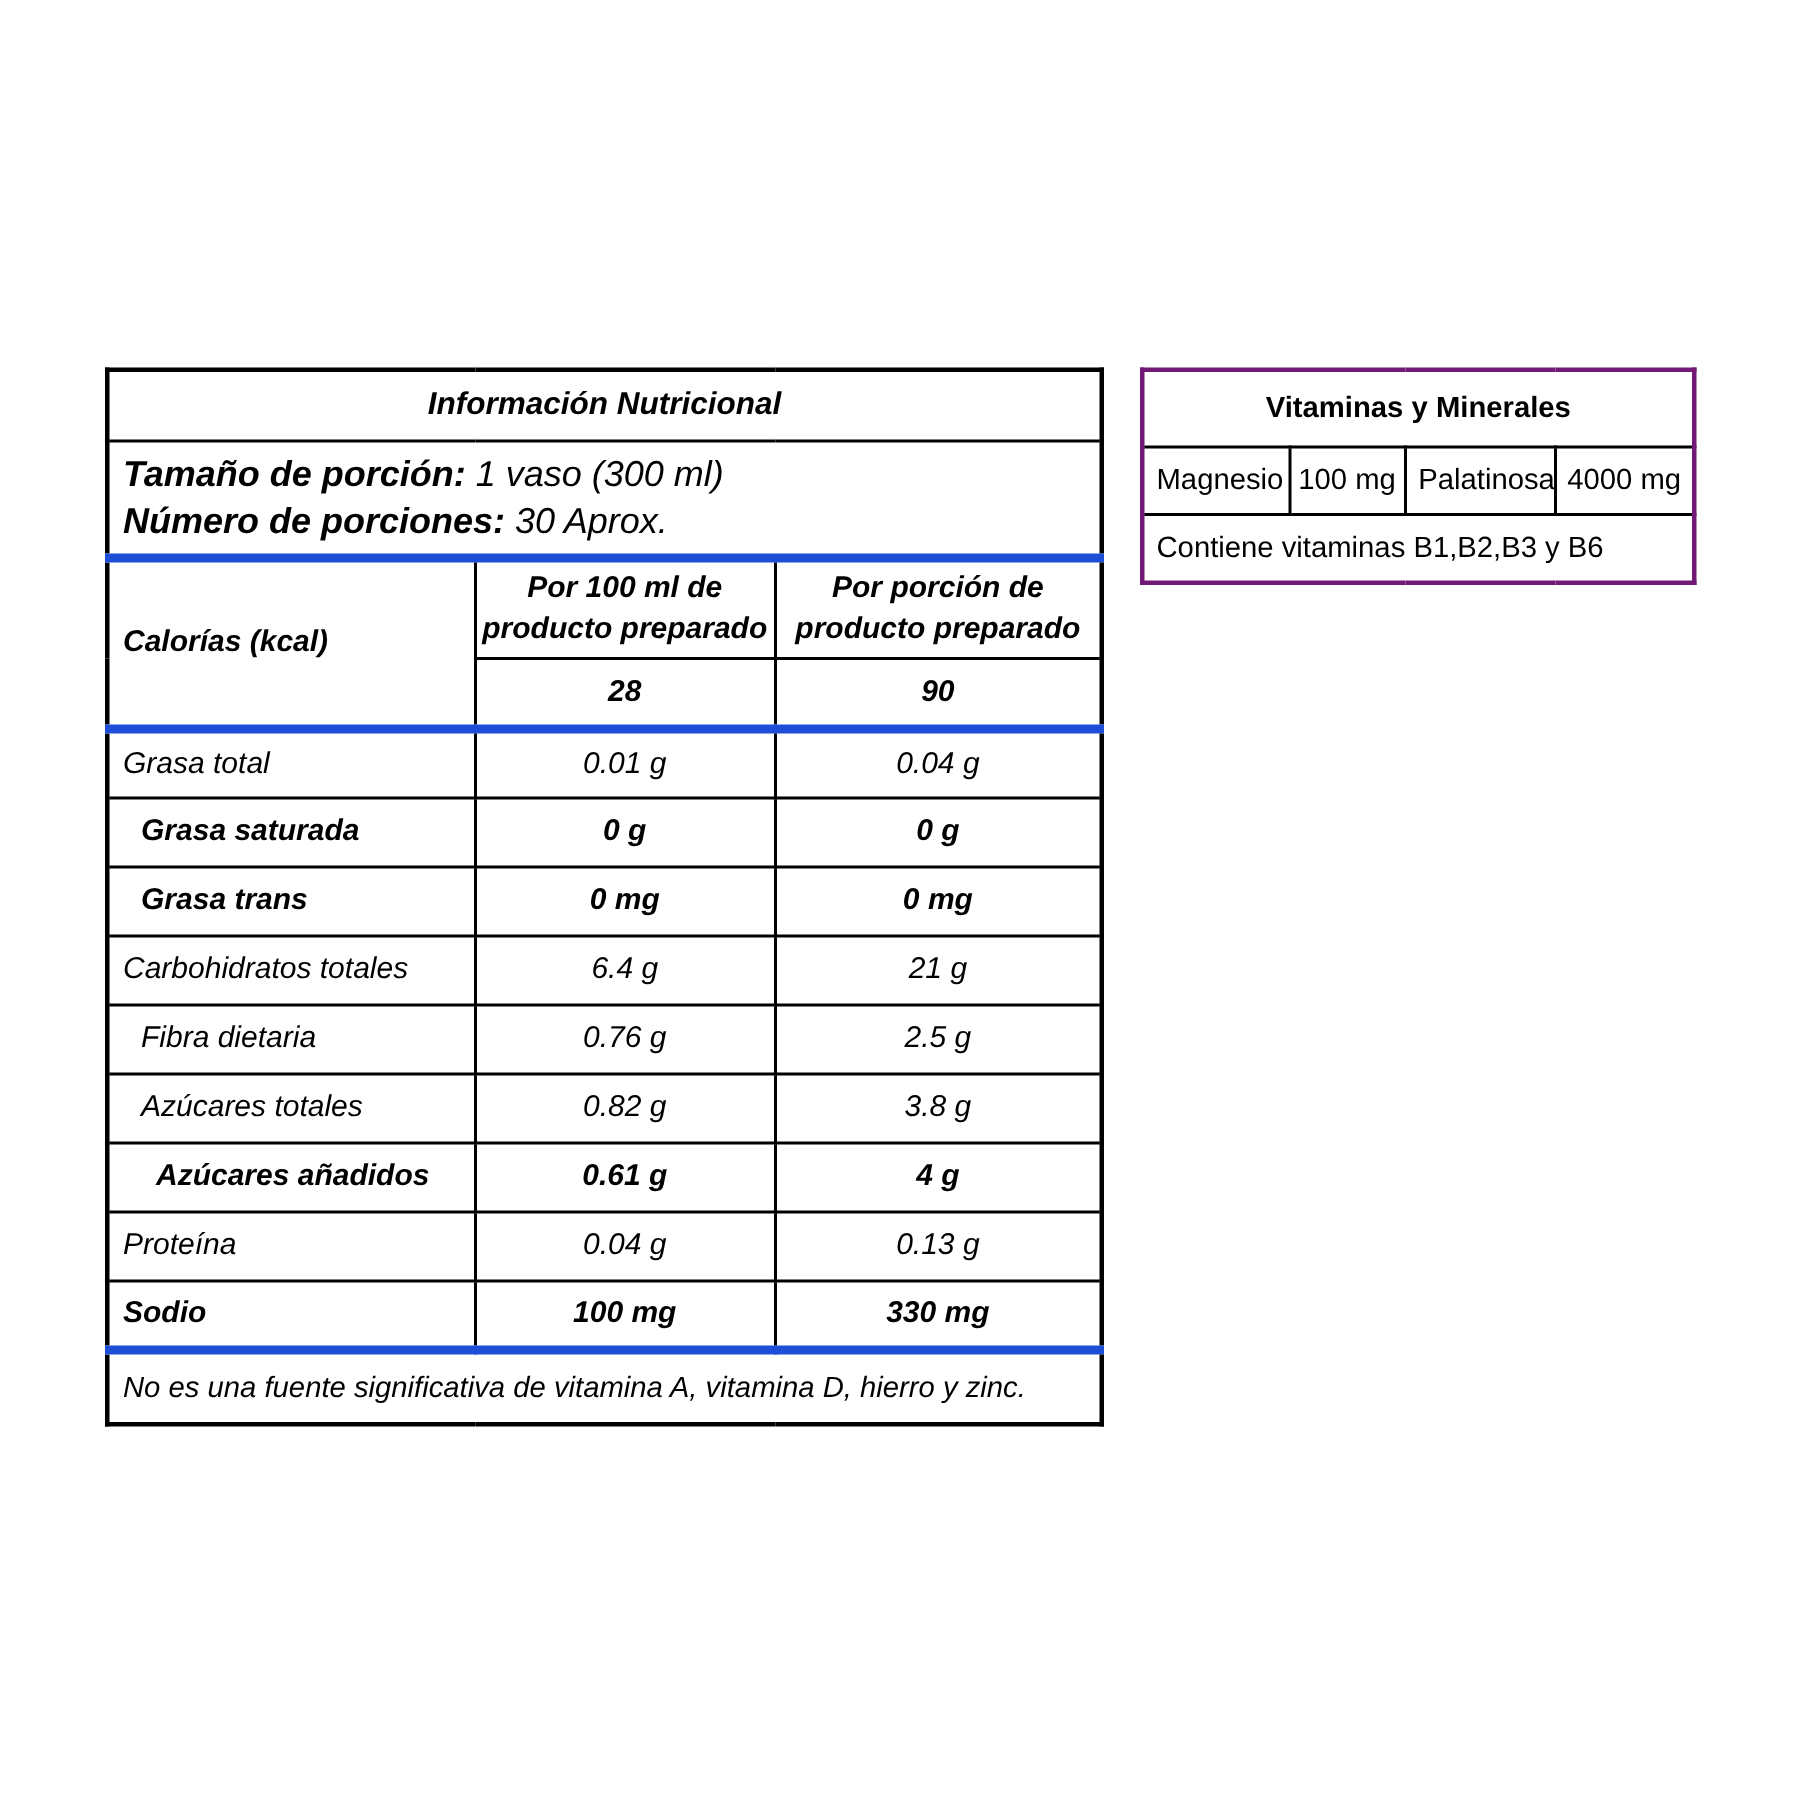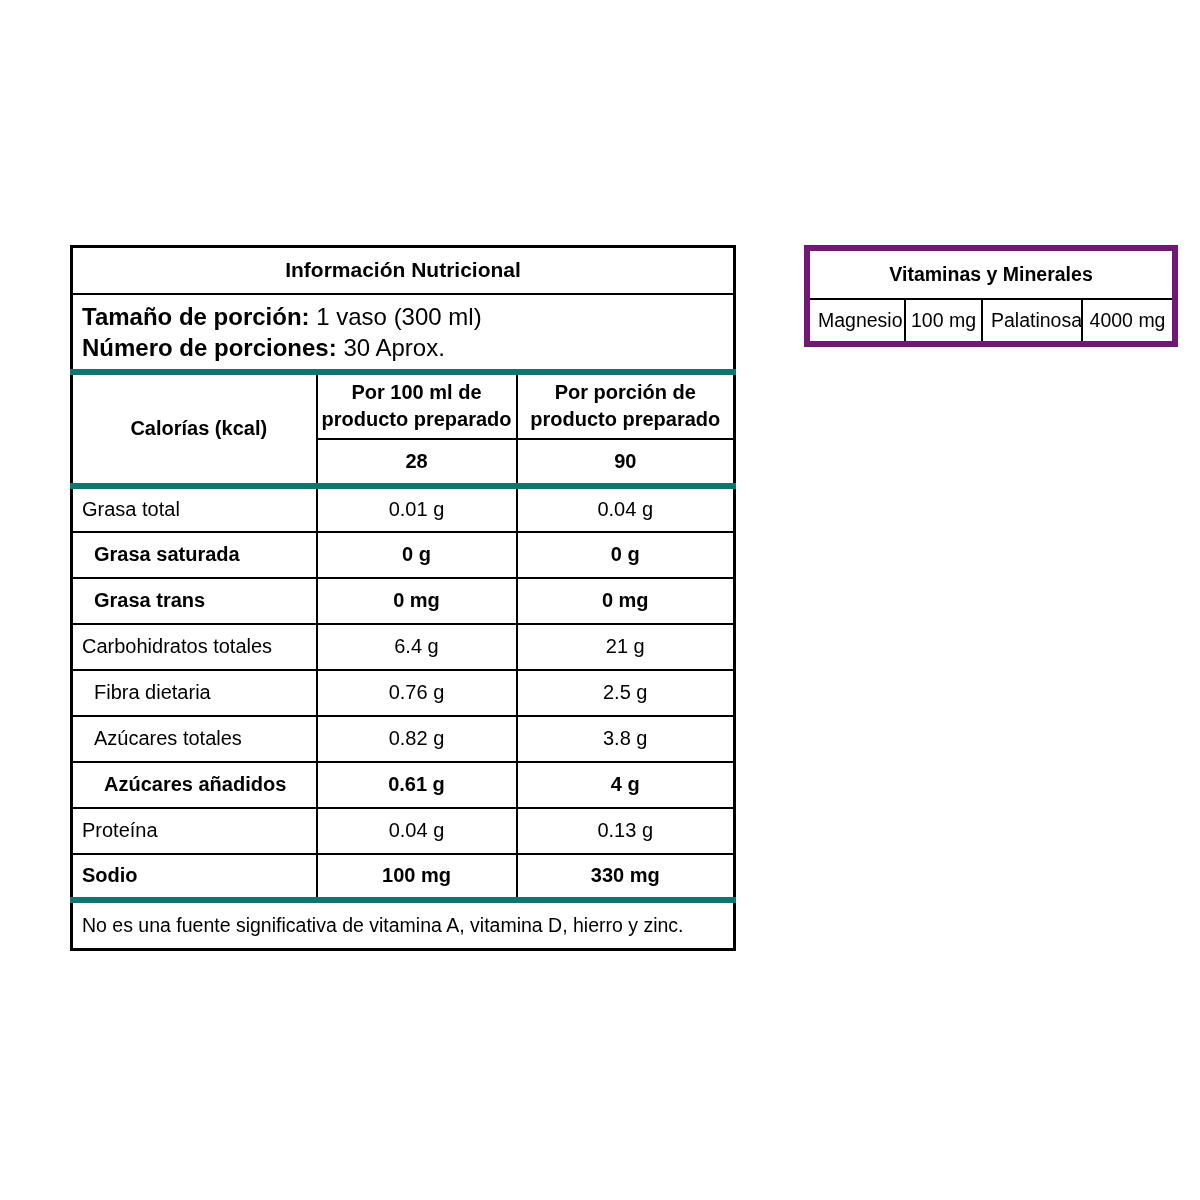--- a/index.html
+++ b/index.html
@@ -16,58 +16,59 @@
     table-layout: fixed;
     background: #ffffff;
   }
   td { vertical-align: middle; font-size: 20px; color: #000; }
 
   
   .nutrition-table {
     position: absolute; left: 70px; top: 245px;
     width: 663px;
     border: 3px solid #000;
+    font-style: italic;
   }
   .nutrition-table td { border: 2px solid #000; }
 
   .nt-title {
     height: 47px; text-align: center;
     font-weight: bold; font-size: 21px;
   }
   .nt-serving { height: 76px; padding: 6px 8px 6px 9px; }
   .serving-line { font-size: 24px; line-height: 31px; white-space: nowrap; }
   .serving-line .b { font-weight: bold; }
 
-  .thick-top td { border-top: 6px solid #0f766e; }
+  .thick-top td { border-top: 6px solid #1d4ed8; }
 
   .nt-colhead {
     height: 67px; text-align: center;
     font-weight: bold; line-height: 27px; padding: 0 4px;
   }
-  .nt-calories-label { font-weight: bold; padding-left: 9px; text-align: center; }
+  .nt-calories-label { font-weight: bold; padding-left: 9px; }
   .nt-calval { height: 47px; text-align: center; font-weight: bold; }
 
   .nt-row td { height: 46px; }
   .nt-label { text-align: left; }
   .nt-value { text-align: center; }
   .ind0 { padding-left: 9px; }
   .ind1 { padding-left: 21px; }
   .ind2 { padding-left: 31px; }
   .bold td { font-weight: bold; }
 
   .nt-footnote {
     height: 50px; padding-left: 9px;
     font-size: 19.5px; white-space: nowrap;
   }
 
   
   .vitamins-table {
-    position: absolute; left: 804px; top: 245px;
+    position: absolute; left: 760px; top: 245px;
     width: 368px;
-    border: 6px solid #701a75;
+    border: 3px solid #701a75;
   }
   .vitamins-table td { border: 2px solid #000; font-size: 19.5px; }
   .vt-title {
     height: 51px; text-align: center;
     font-weight: bold; font-size: 21px;
   }
   .vt-row td { height: 45px; }
   .vt-label { text-align: left; padding-left: 8px; }
   .vt-value { text-align: center; }
   .vt-footnote { height: 46px; padding-left: 8px; white-space: nowrap; }
@@ -177,16 +178,19 @@
       <td colspan="4" class="vt-title">Vitaminas y Minerales</td>
     </tr>
 
     <tr class="vt-row">
       <td class="vt-label">Magnesio</td>
       <td class="vt-value">100 mg</td>
       <td class="vt-label">Palatinosa</td>
       <td class="vt-value">4000 mg</td>
     </tr>
 
+    <tr>
+      <td colspan="4" class="vt-footnote">Contiene vitaminas B1,B2,B3 y B6</td>
+    </tr>
   </tbody>
     </table>
 
 </div>
 
 </body></html>

